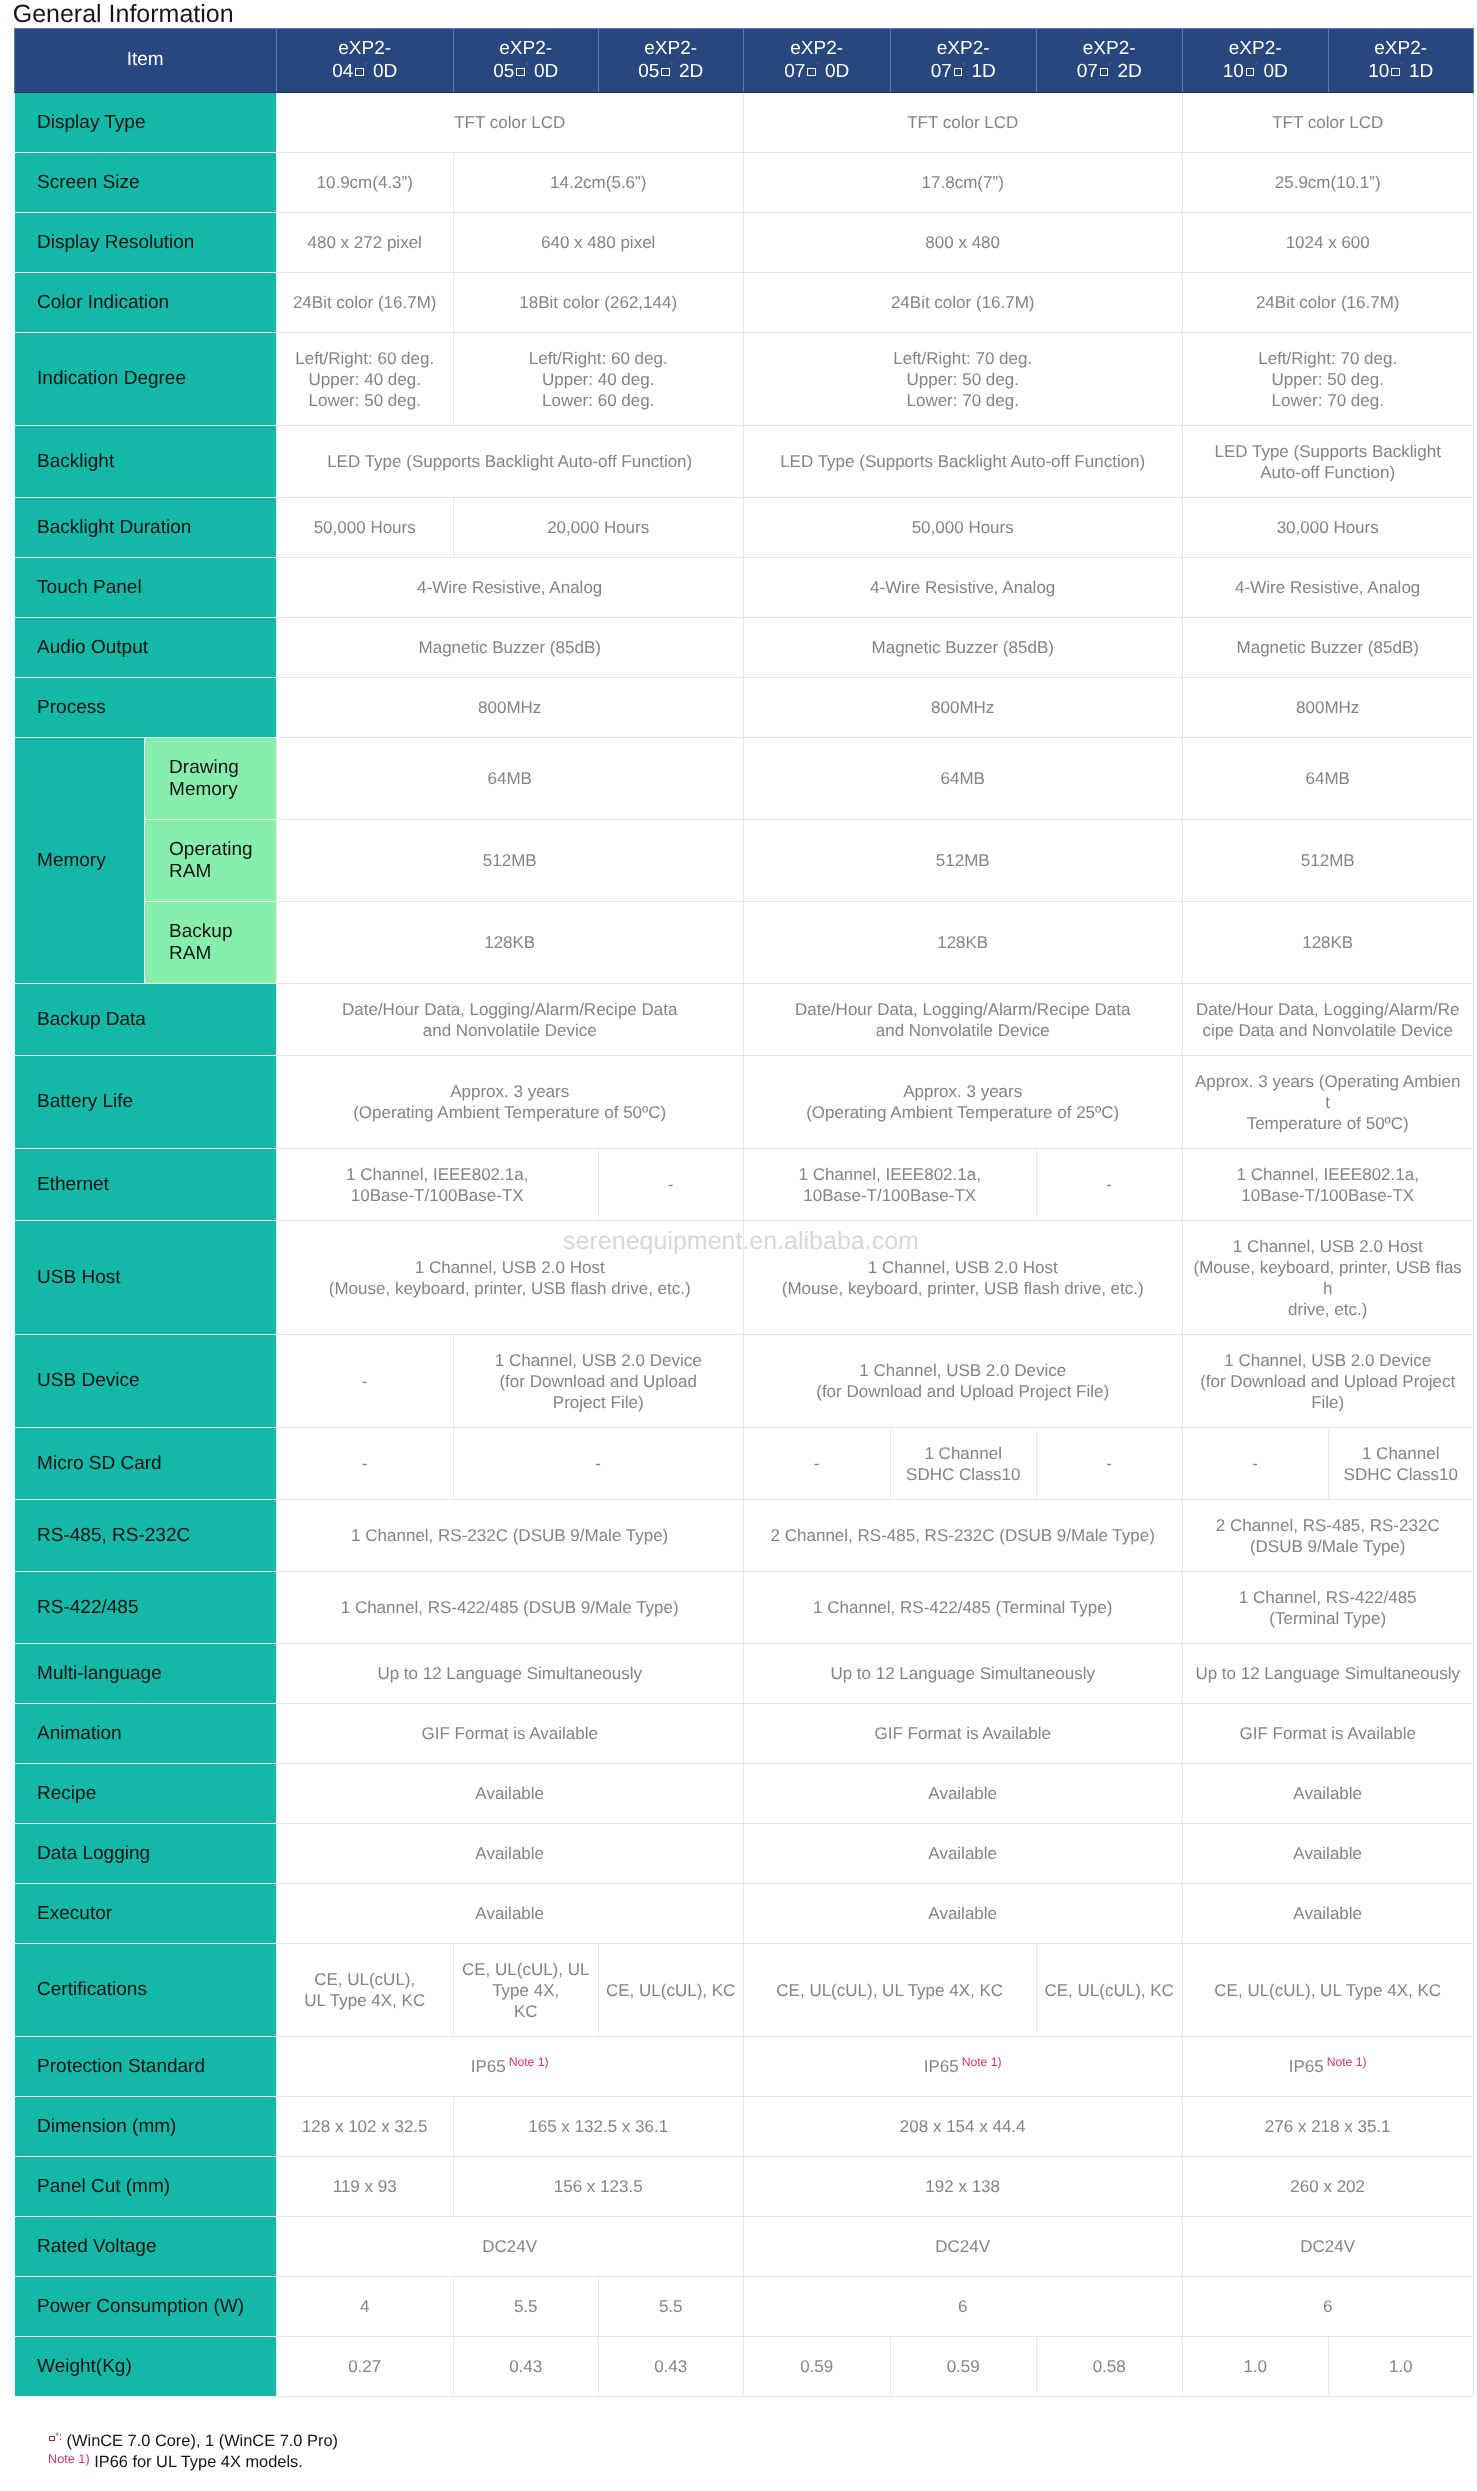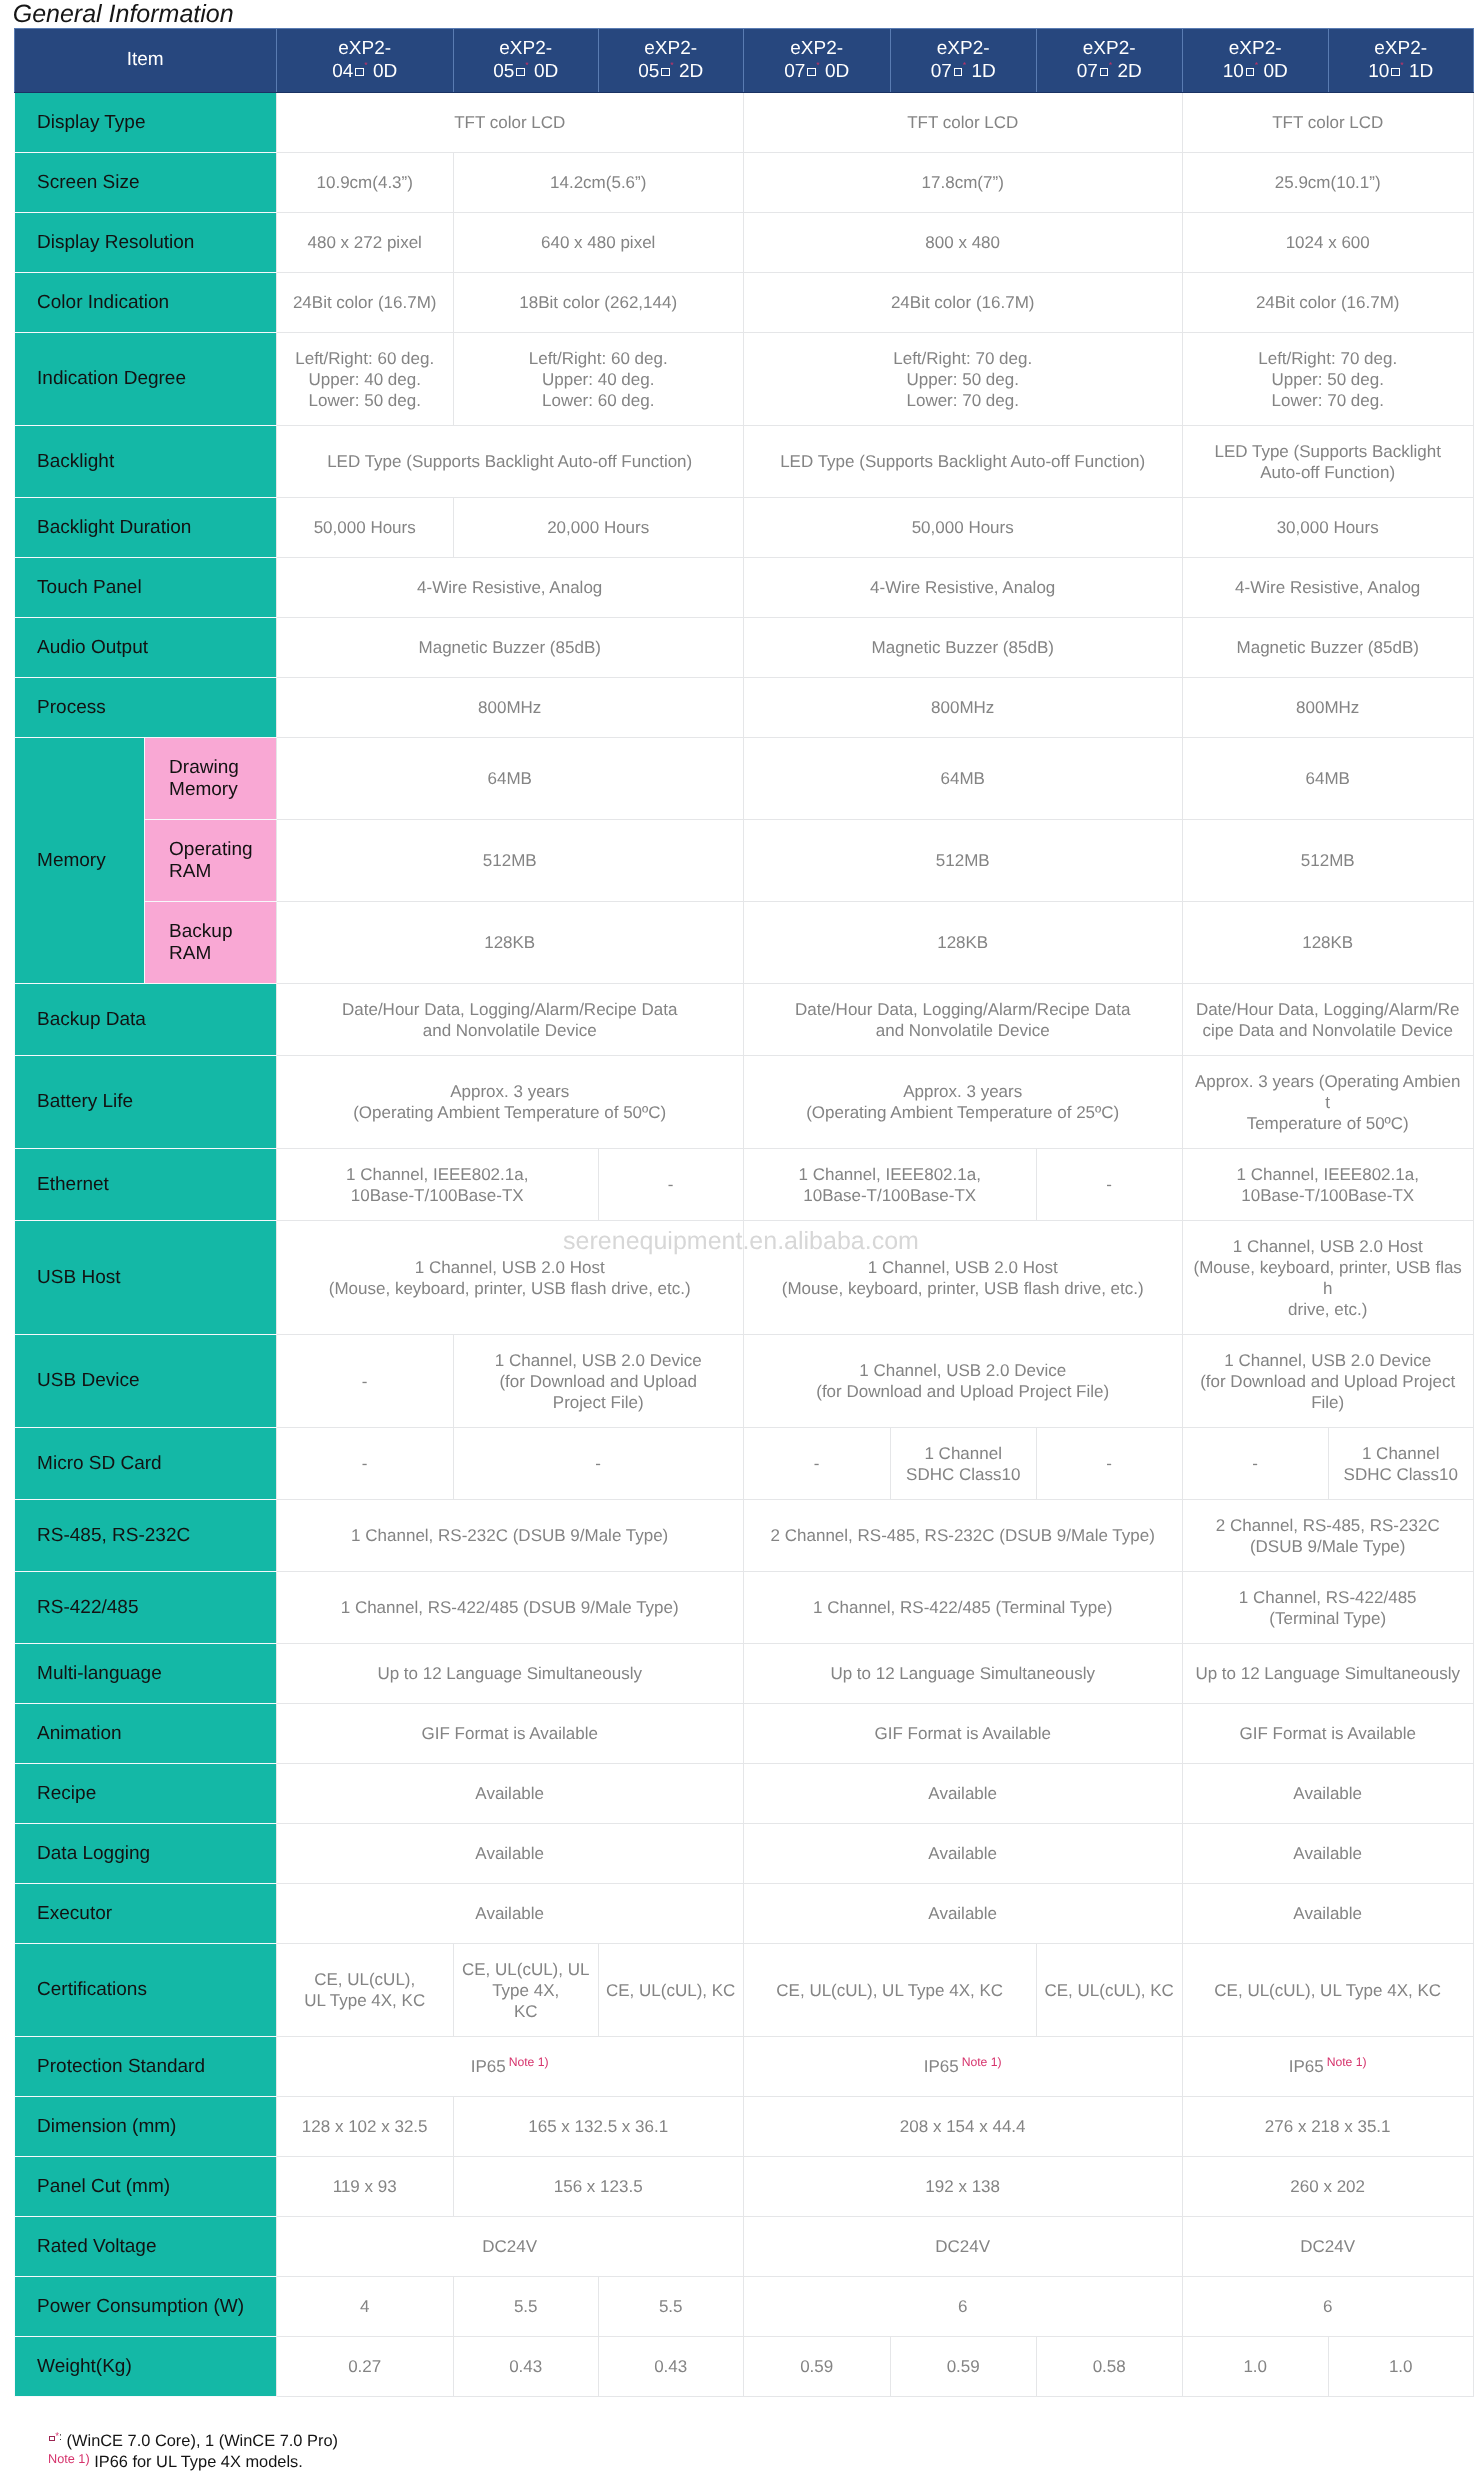--- a/index.html
+++ b/index.html
@@ -7,21 +7,20 @@
     width:1478px;height:2492px;background:#ffffff;
     font-family:"Liberation Sans", sans-serif;
     -webkit-font-smoothing:antialiased;
     text-rendering:geometricPrecision;
   }
   #page{position:relative;width:1478px;height:2492px;overflow:hidden;}
   #title{
     position:absolute;left:12.7px;top:1px;
     font-size:25px;line-height:27px;color:#161616;
     white-space:nowrap;
-    font-style:italic;
   }
   #watermark{
     position:absolute;left:2px;top:1229px;width:1478px;text-align:center;
     font-size:25px;line-height:25px;color:#d7d7d7;pointer-events:none;
   }
   table.spec{
     position:absolute;left:13.7px;top:28px;width:1460px;
     border-collapse:collapse;table-layout:fixed;
   }
   table.spec td, table.spec th{
@@ -34,21 +33,21 @@
     background:#27477e;color:#fff;border:1px solid #5a7cb2;border-bottom:1px solid #1a3263;
     font-weight:normal;font-size:19px;line-height:22.5px;
     height:63px;
   }
   table.spec td.item{
     background:#14b8a6;color:#121212;font-size:19px;border-color:#f7f9fc;border-right-color:#e5e6e8;
     padding:18.5px 0 18.5px 22.4px;text-align:left;line-height:22px;
   }
   table.spec td.item.grp{border-right-color:#f7f9fc;}
   table.spec td.sub{
-    background:#f9a8d4;color:#121212;font-size:19px;border-color:#f7f9fc;border-right-color:#e5e6e8;
+    background:#86efac;color:#121212;font-size:19px;border-color:#f7f9fc;border-right-color:#e5e6e8;
     padding:18.5px 5.9px 18.5px 24.4px;text-align:left;line-height:22px;
   }
   table.spec td.val{
     background:#fff;color:#848484;font-size:17px;text-align:center;
     line-height:21px;padding:14.5px 2.9px;word-break:break-all;
   }
   .sup{color:#c93366;font-size:8.8px;vertical-align:super;line-height:0;position:relative;top:-1px;}
   .note{color:#d6336c;font-size:12.2px;line-height:0;position:relative;top:-5.9px;margin-left:2.9px;}
   .boxc{display:inline-block;width:6.4px;height:6.4px;border:1.4px solid #ffffff;box-sizing:content-box;margin:0 0.5px 0 2px;vertical-align:baseline;position:relative;top:-0.2px;font-size:0;line-height:0;overflow:hidden;text-indent:-974px;}
   #footnotes{

